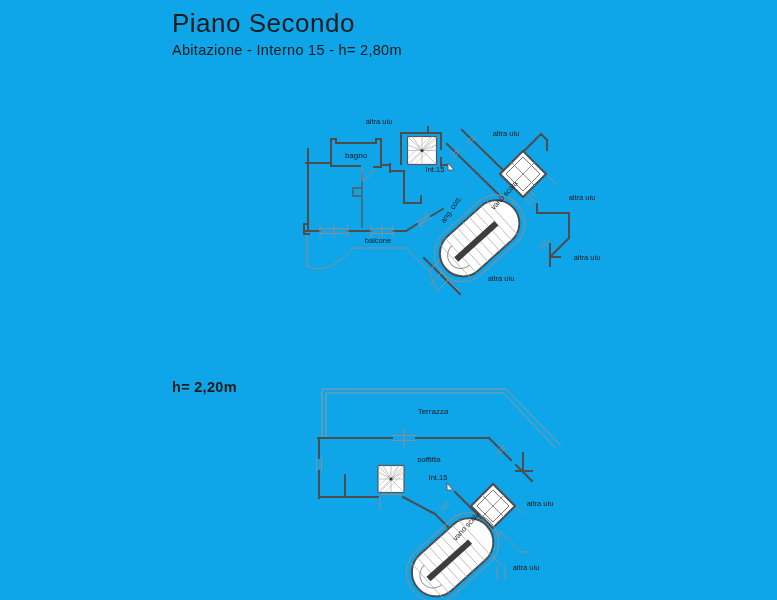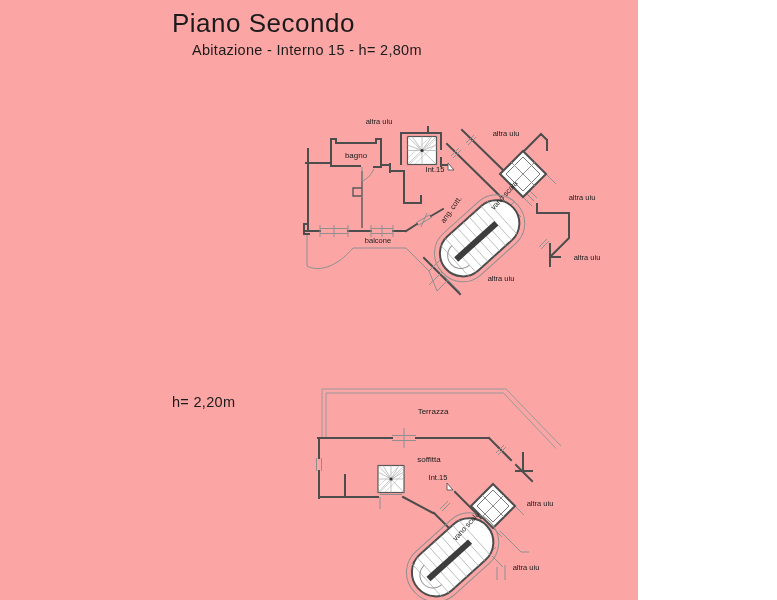--- a/index.html
+++ b/index.html
@@ -1,36 +1,36 @@
 <!DOCTYPE html>
 <html><head>
 <meta charset="utf-8">
 <style>
   html,body{margin:0;padding:0;background:#fff;}
   #page{
     position:relative;
-    width:638px;height:600px;
-    background:#fca5a5;
+    width:777px;height:600px;
+    background:#0ea5e9;
     font-family:"Liberation Sans", sans-serif;
     overflow:hidden;
   }
   .title{
     position:absolute;left:172px;
     font-size:26px;color:#1b1b1b;letter-spacing:0.5px;
     white-space:nowrap;
   }
   .subtitle{
     position:absolute;left:172px;
     font-size:14.5px;color:#1b1b1b;letter-spacing:0.3px;
     white-space:nowrap;
   }
   #t1{top:8px;}
-  #s1{top:42px;margin-left:20px;}
+  #s1{top:42px;}
   #t2{top:348px;}
-  #s2{top:394px;}
+  #s2{top:379px;font-weight:bold;}
   svg{position:absolute;left:0;top:0;}
   svg text{
     font-family:"Liberation Sans", sans-serif;
     font-size:7.5px;fill:#1a1a1a;
   }
   .wall{stroke:#4d4d4d;stroke-width:2;fill:none;stroke-linecap:square;}
   .wallmed{stroke:#5a5a5a;stroke-width:1.4;fill:none;}
   .thin{stroke:#8f8f8f;stroke-width:1;fill:none;}
   .xthin{stroke:#a9a9a9;stroke-width:0.7;fill:none;}
   .hatch{stroke:#bdbdbd;stroke-width:0.6;fill:none;}

